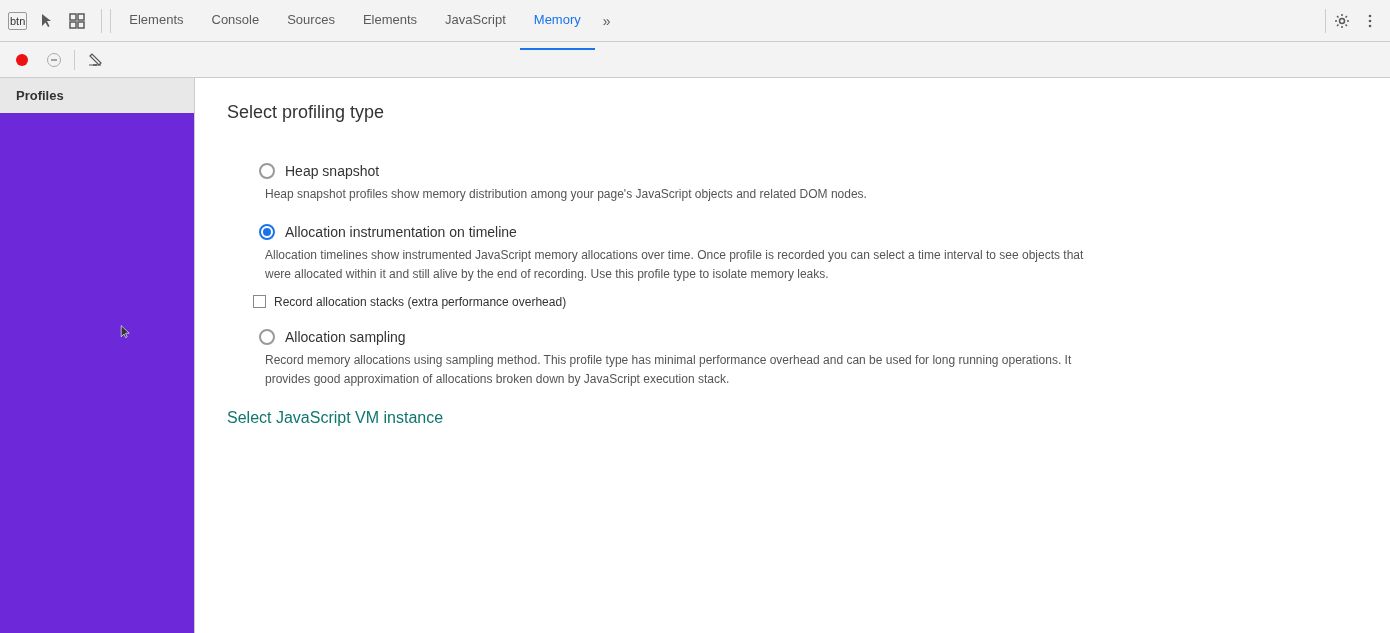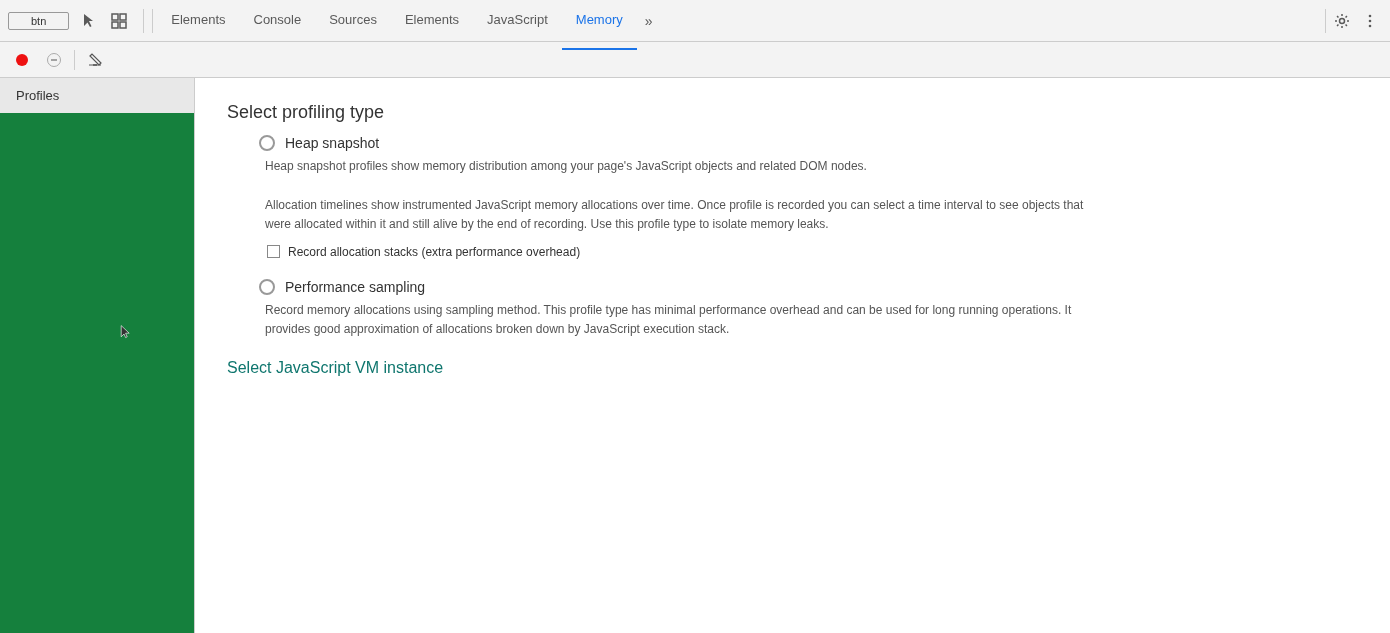--- a/index.html
+++ b/index.html
@@ -19,21 +19,21 @@
       height: 42px;
       background: #f3f3f3;
       border-bottom: 1px solid #ccc;
       padding: 0 8px;
     }
 
     .btn-tag {
       border: 1px solid #999;
       background: #f3f3f3;
       font-size: 11px;
-      padding: 2px 22px;
+      padding: 2px 1px;
       color: #333;
       border-radius: 2px;
       margin-right: 8px;
     }
 
     .toolbar-left {
       display: flex;
       align-items: center;
       gap: 6px;
       padding-right: 12px;
@@ -134,23 +134,24 @@
 
     
     .main-layout {
       display: flex;
       height: calc(633px - 42px - 36px);
     }
 
     
     .sidebar {
       width: 195px;
-      background: #15803d;
+      background: #6d28d9;
       border-right: 1px solid #ccc;
       overflow-y: auto;
+      font-weight: bold;
     }
 
     .sidebar-item {
       padding: 10px 16px;
       cursor: pointer;
       font-size: 13px;
       color: #333;
     }
     .sidebar-item.active {
       background: #e8e8e8;
@@ -161,21 +162,21 @@
       flex: 1;
       background: #fff;
       padding: 24px 32px;
       overflow-y: auto;
     }
 
     .content-panel h2 {
       font-size: 18px;
       font-weight: 400;
       color: #333;
-      margin-bottom: 12px;
+      margin-bottom: 40px;
     }
 
     .profiling-option {
       margin-bottom: 20px;
     }
 
     .radio-row {
       display: flex;
       align-items: center;
       gap: 10px;
@@ -220,21 +221,21 @@
       color: #555;
       line-height: 1.6;
       max-width: 820px;
     }
 
     .checkbox-row {
       display: flex;
       align-items: center;
       gap: 8px;
       margin-top: 10px;
-      margin-left: 40px;
+      margin-left: 26px;
     }
 
     .checkbox-input {
       width: 13px;
       height: 13px;
       border: 1.5px solid #888;
       background: #fff;
       flex-shrink: 0;
       cursor: pointer;
     }
@@ -351,31 +352,35 @@
 
     <div class="profiling-option">
       <div class="radio-row">
         <div class="radio-input"></div>
         <span class="radio-label">Heap snapshot</span>
       </div>
       <div class="option-desc">Heap snapshot profiles show memory distribution among your page's JavaScript objects and related DOM nodes.</div>
     </div>
 
     <div class="profiling-option">
+      <div class="radio-row">
+        <div class="radio-input selected"></div>
+        <span class="radio-label">Allocation instrumentation on timeline</span>
+      </div>
       <div class="option-desc">Allocation timelines show instrumented JavaScript memory allocations over time. Once profile is recorded you can select a time interval to see objects that were allocated within it and still alive by the end of recording. Use this profile type to isolate memory leaks.</div>
       <div class="checkbox-row">
         <div class="checkbox-input"></div>
         <span class="checkbox-label">Record allocation stacks (extra performance overhead)</span>
       </div>
     </div>
 
     <div class="profiling-option">
       <div class="radio-row">
         <div class="radio-input"></div>
-        <span class="radio-label">Performance sampling</span>
+        <span class="radio-label">Allocation sampling</span>
       </div>
       <div class="option-desc">Record memory allocations using sampling method. This profile type has minimal performance overhead and can be used for long running operations. It provides good approximation of allocations broken down by JavaScript execution stack.</div>
     </div>
 
     <h3 class="section-title">Select JavaScript VM instance</h3>
   </div>
 
   <svg class="mouse-cursor" viewBox="0 0 16 20" fill="none" xmlns="http://www.w3.org/2000/svg">
     <path d="M2 2 L2 16 L5.5 12.5 L7.5 17 L9.5 16 L7.5 11.5 L12 11.5 Z" fill="#333" stroke="#fff" stroke-width="0.8"></path>
   </svg>

